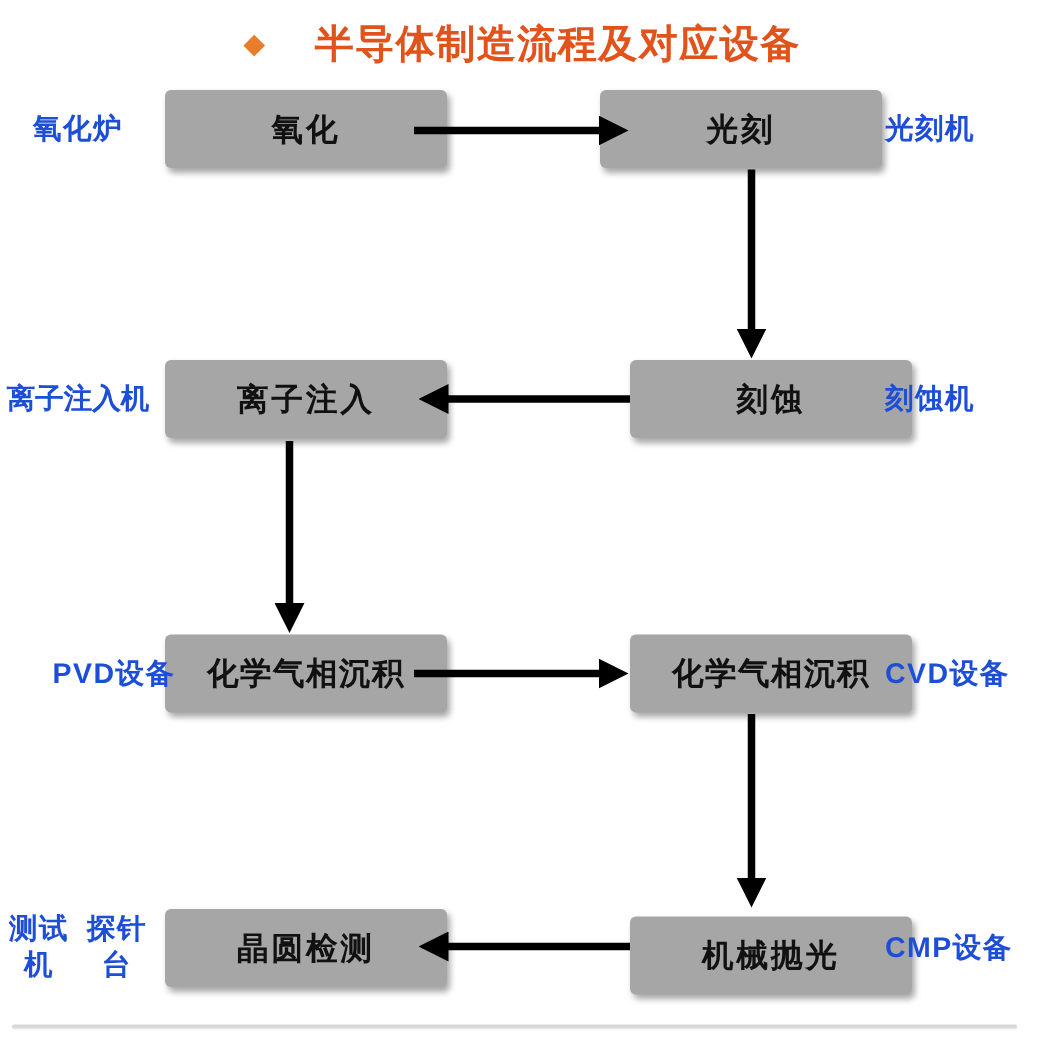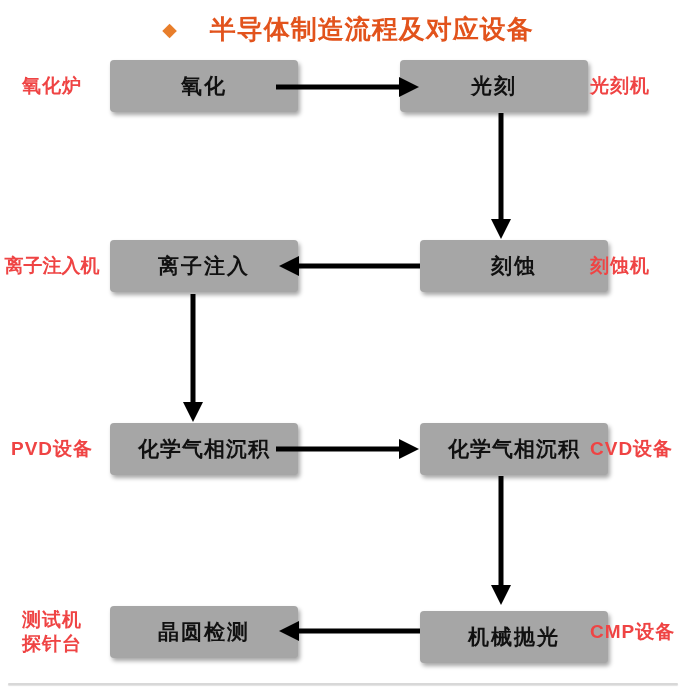--- a/index.html
+++ b/index.html
@@ -15,27 +15,27 @@
   .node{position:absolute;width:188px;height:52px;background:#a6a6a6;border-radius:4px;
         box-shadow:2px 3px 4px rgba(0,0,0,0.35);display:flex;align-items:center;justify-content:center;
         font-weight:bold;font-size:21px;color:#111;letter-spacing:2px;}
   #n0{left:110px;top:60px;}  #n1{left:400px;top:60px;}
   #n2{left:110px;top:240px;} #n3{left:420px;top:240px;}
   #n4{left:110px;top:423px;letter-spacing:1px;} #n5{left:420px;top:423px;letter-spacing:1px;}
   #n6{left:110px;top:606px;} #n7{left:420px;top:611px;}
 
   
   .eq{position:absolute;height:52px;display:flex;align-items:center;font-weight:bold;
-      font-size:19px;color:#ef4444;letter-spacing:1px;}
+      font-size:19px;color:#1d4ed8;letter-spacing:1px;}
   .eq.left{left:0;width:104px;justify-content:center;text-align:center;}
   .eq.right{left:590px;width:106px;justify-content:flex-start;}
   #e0{top:60px;} #e1{top:60px;}
   #e2{top:240px;letter-spacing:0;} #e3{top:240px;}
-  #e4{top:423px;} #e5{top:423px;}
-  #e6{top:604px;height:56px;flex-direction:column;justify-content:center;line-height:1.25;}
+  #e4{top:423px;padding-left:24px;} #e5{top:423px;}
+  #e6{top:604px;height:56px;flex-direction:row;justify-content:center;line-height:1.25;}
   #e7{top:606px;}
 
   
   .arrows{position:absolute;left:0;top:0;width:696px;height:695px;pointer-events:none;}
 
   
   .bottom-rule{position:absolute;left:8px;top:683px;width:670px;height:2px;
                background:#d8d8d8;border-radius:1px;box-shadow:0 1px 1px rgba(0,0,0,0.12);}
 </style>
 </head>

